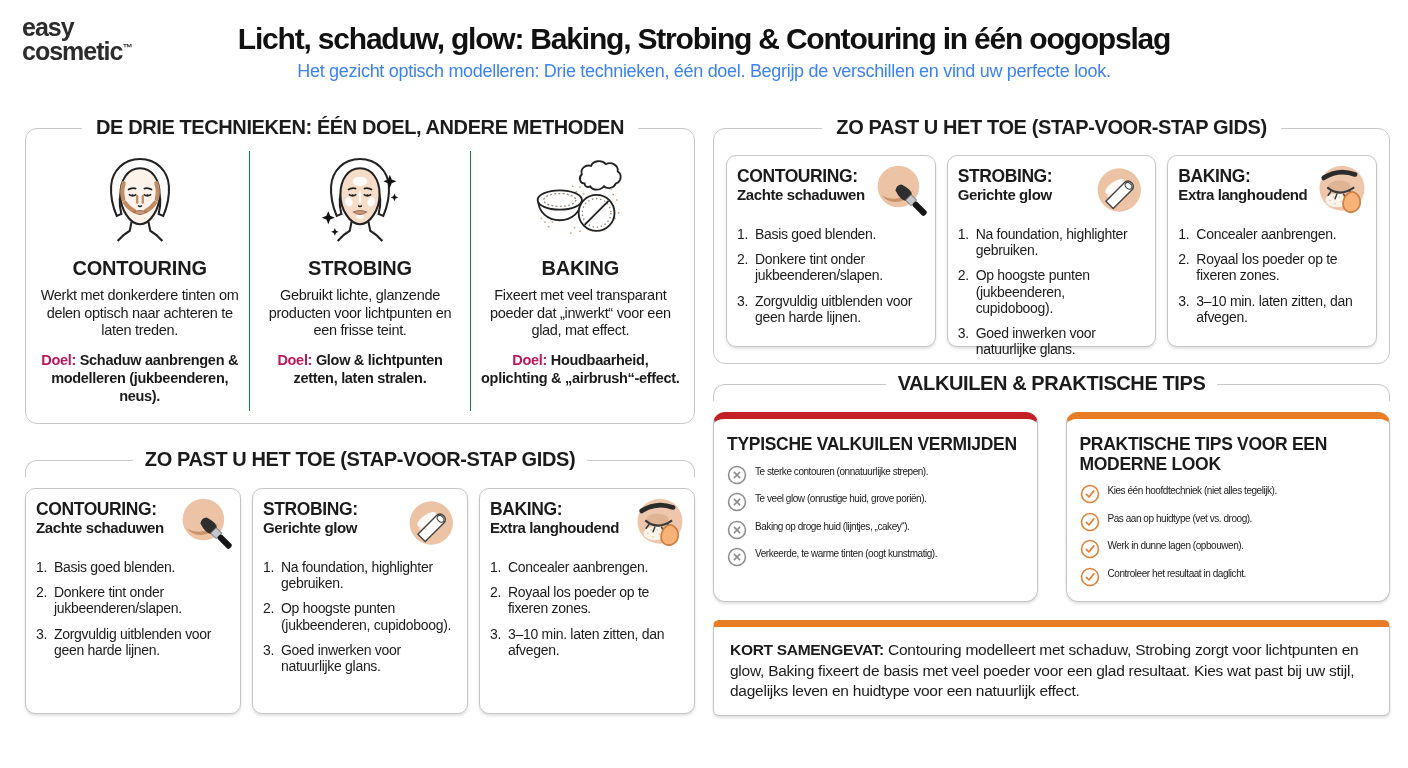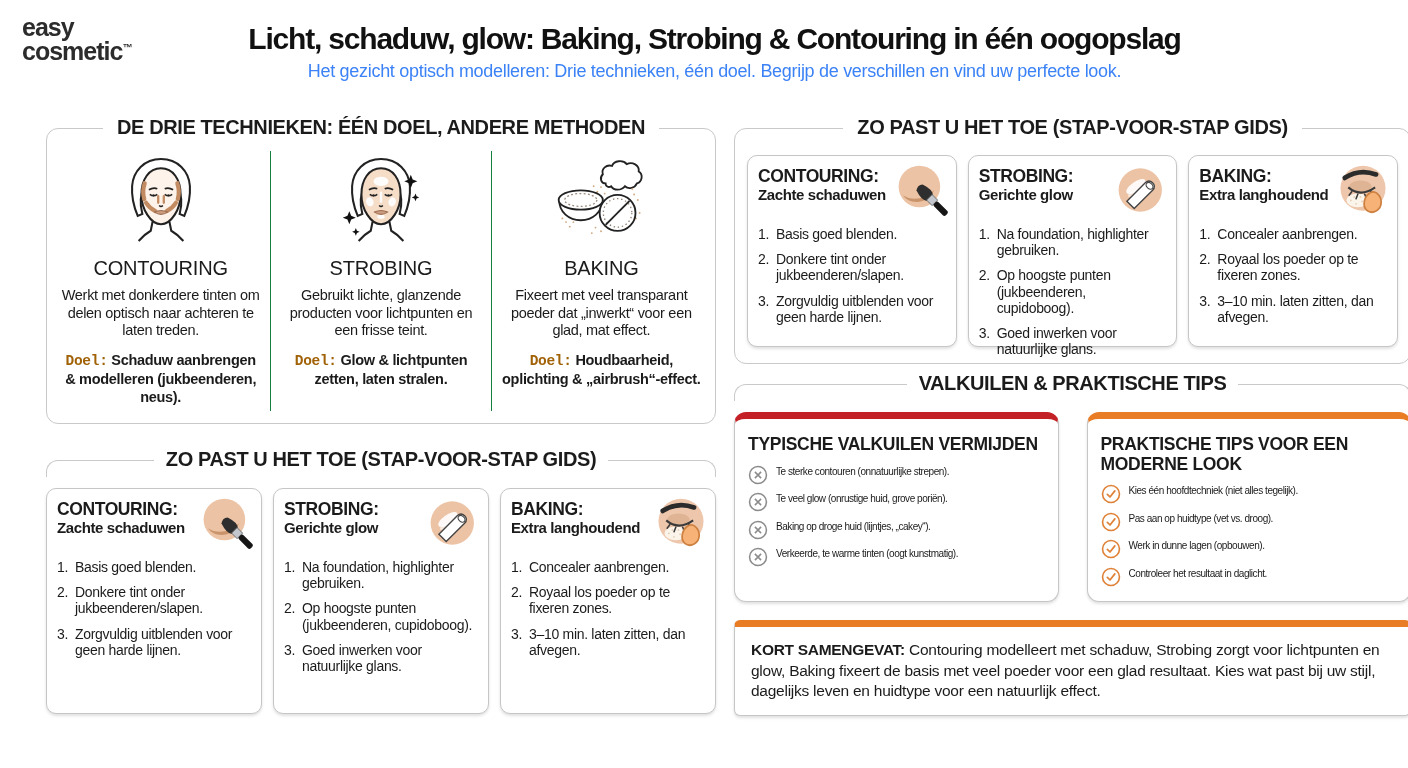--- a/index.html
+++ b/index.html
@@ -1,18 +1,18 @@
 <!DOCTYPE html>
 <html><head>
 <meta charset="utf-8">
 <style>
   * { margin:0; padding:0; box-sizing:border-box; }
   html,body { background:#ffffff; }
   body { font-family:"Liberation Sans","DejaVu Sans",sans-serif; color:#1b1b1b; }
-  .page { position:relative; width:1408px; height:768px; background:#fff; overflow:hidden;padding-left:21px; }
+  .page { position:relative; width:1408px; height:768px; background:#fff; overflow:hidden; }
 
   
   .logo { position:absolute; left:22px; top:16px; font-weight:700; font-size:25px;
           line-height:0.94; letter-spacing:-1px; color:#2c2c2c; }
   .logo sup { font-size:10px; letter-spacing:0; vertical-align:super; }
   .head-text { text-align:center; padding-top:22px; }
   h1.title { font-size:30px; font-weight:700; letter-spacing:-1.2px; color:#111; }
   .subtitle { font-size:18px; letter-spacing:-0.3px; margin-top:5px; color:#3b82f6; }
 
   
@@ -34,24 +34,24 @@
   .legend-open::after  { border-right:1.5px solid #c9c9c9; border-top-right-radius:12px; }
   .legend-open .legend-text { padding:0 12px; font-size:20px; font-weight:700;
       letter-spacing:-0.4px; white-space:nowrap; }
 
   
   .techniques { height:296px; }
   .tech-cols { display:flex; height:100%; padding:22px 4px 12px; }
   .tech-col { flex:1; text-align:center; padding:0 10px; display:flex; flex-direction:column; align-items:center; }
   .tech-col + .tech-col { border-left:1px solid #15803d; }
   .tech-icon { height:98px; display:flex; align-items:center; justify-content:center; }
-  .tech-name { font-size:20px; font-weight:400; letter-spacing:-0.2px; margin:8px 0 7px; }
+  .tech-name { font-size:20px; font-weight:700; letter-spacing:-0.2px; margin:8px 0 7px; }
   .tech-desc { font-size:14.5px; line-height:1.22; letter-spacing:-0.3px; }
   .tech-goal { margin-top:11px; font-size:14.5px; font-weight:700; line-height:1.25; letter-spacing:-0.3px; }
-  .goal-label { color:#a16207;font-family:Liberation Mono, monospace; }
+  .goal-label { color:#be185d; }
 
   
   .cards-row { display:flex; gap:11px; }
   .step-card { flex:1; border:1.5px solid #c6c6c6; border-radius:10px; background:#fff;
                padding:11px 10px 8px; box-shadow:0 2px 3px rgba(0,0,0,0.12); }
   .card-head { display:flex; justify-content:space-between; align-items:flex-start; }
   .card-tech { font-size:17.5px; font-weight:700; letter-spacing:-0.4px; line-height:1.08; }
   .card-sub  { font-size:15px;  font-weight:700; letter-spacing:-0.4px; line-height:1.15; }
   .card-icon { flex:none; width:52px; height:52px; margin:-3px -2px 0 4px; }
   .steps { margin-top:10px; counter-reset:st; }

